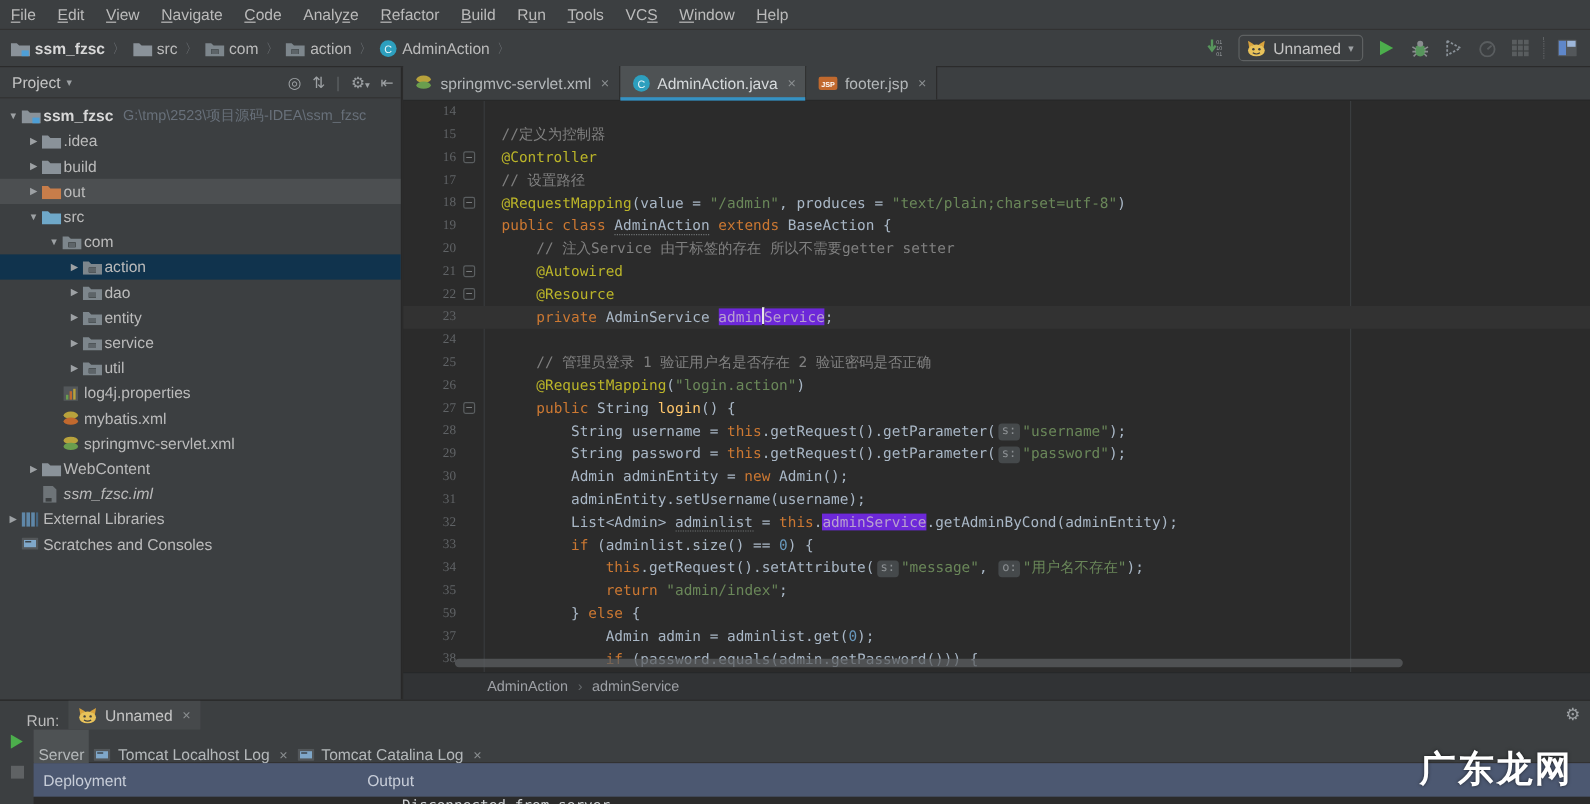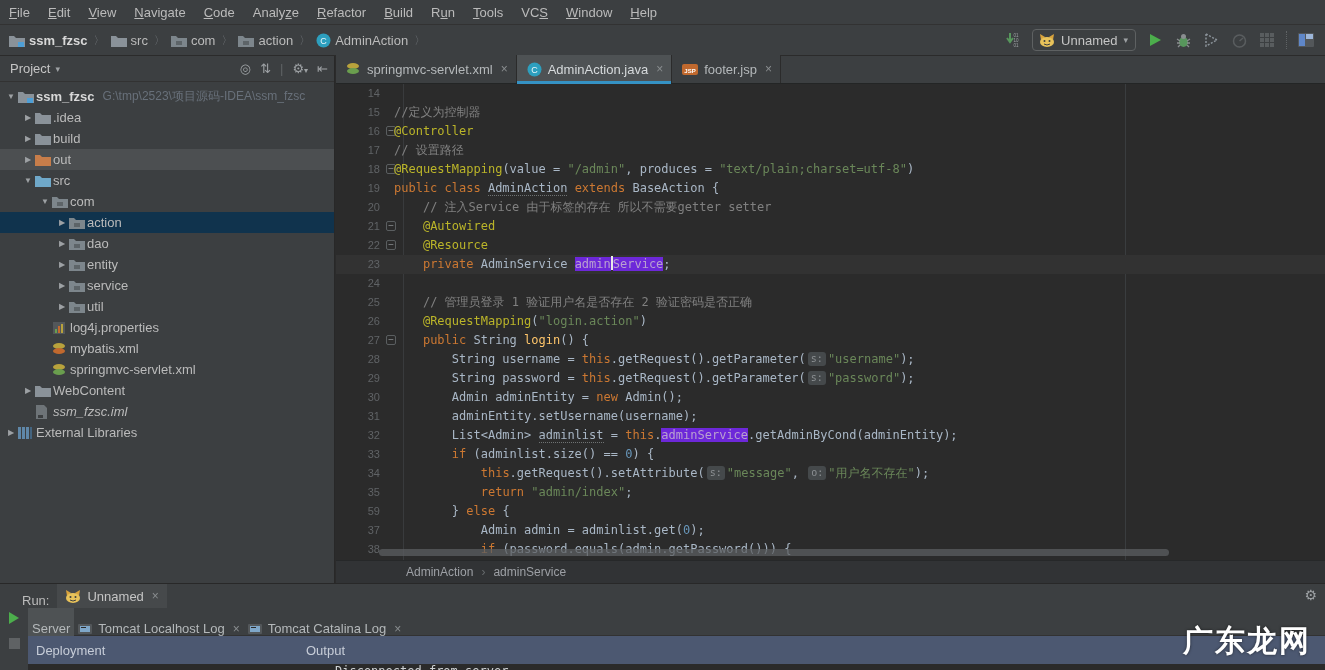--- a/index.html
+++ b/index.html
@@ -68,24 +68,24 @@
   .ed-tab.active { background:#4e5254; color:#d6dadc; }
   .ed-tab.active::after { content:""; position:absolute; left:0; right:0; bottom:-1px; height:3px; background:#3592c4; }
   .tab-close { color:#8a8e90; font-size:12px; margin-left:2px; }
   #editor { position:relative; height:476px; overflow:hidden; background:#2b2b2b; }
   #gutter-line { position:absolute; left:67px; top:0; bottom:0; width:1px; background:#393b3d; }
   #margin-guide { position:absolute; left:789px; top:0; bottom:0; width:1px; background:#3a3d3f; }
   .code-line { position:relative; height:19px; line-height:19px; white-space:pre;
     font-family:"DejaVu Sans Mono", monospace; font-size:12px; }
   .code-line.current { background:#323232; }
   .lnum { position:absolute; left:0; width:44px; text-align:right; color:#606366;
-    font-family:Liberation Sans, sans-serif; font-size:11px; }
+    font-family:Liberation Serif, serif; font-size:11px; }
   .fold { position:absolute; left:50px; top:4px; width:10px; height:10px; border:1px solid #5a5e60;
     border-radius:2px; color:#9da1a4; font-size:8px; line-height:8px; text-align:center; }
-  .code-text { position:absolute; left:58px; }
+  .code-text { position:absolute; left:82px; }
   .seg-k { color:#cc7832; } .seg-a { color:#bbb529; } .seg-s { color:#6a8759; }
   .seg-c { color:#808080; } .seg-d { color:#a9b7c6; } .seg-n { color:#6897bb; }
   .seg-m { color:#ffc66b; }
   .seg-fh { color:#b9a0d0; background:#6d28d9; }
   .seg-u  { color:#a9b7c6; border-bottom:1px dotted #6e7273; }
   .seg-h  { color:#8c9093; background:#45494b; border-radius:3px; font-size:10px;
     padding:0 3px; margin:0 2px; display:inline-block; line-height:14px; vertical-align:1px; }
   .caret { display:inline-block; width:2px; height:14px; background:#e8e8e8; vertical-align:-2px; }
   #hscroll { position:absolute; left:43px; bottom:4px; width:790px; height:7px;
     background:#5c5f61; opacity:.75; border-radius:4px; }
@@ -496,20 +496,33 @@
             <span>
               <svg width="14" height="13">
                 <rect x="0" y="1" width="3" height="12" fill="#5f87a8"></rect>
                 <rect x="4" y="1" width="3" height="12" fill="#5f87a8"></rect>
                 <rect x="8" y="1" width="3" height="12" fill="#5f87a8"></rect>
                 <rect x="12" y="1" width="2" height="12" fill="#44647f"></rect>
               </svg>
             </span>
           </span>
           <span class="tree-label">External Libraries</span>
+        </div>
+        <div class="tree-row" style="padding-left: 4px;">
+          <span class="tree-arrow"></span>
+          <span class="tree-icon">
+            <span>
+              <svg width="14" height="12">
+                <rect x="0" y="0" width="14" height="10" rx="1" fill="#53575a"></rect>
+                <rect x="2" y="2" width="10" height="6" fill="#7fa7c9"></rect>
+                <rect x="3" y="3" width="5" height="1" fill="#2b2b2b"></rect>
+              </svg>
+            </span>
+          </span>
+          <span class="tree-label">Scratches and Consoles</span>
         </div>
       </div>
   </div>
 
   <div id="editor-area">
     <div id="tabbar">
         <div class="ed-tab">
           <span>
             <svg width="15" height="14">
               <ellipse cx="7" cy="4" rx="6" ry="3" fill="#b8a23c"></ellipse>

